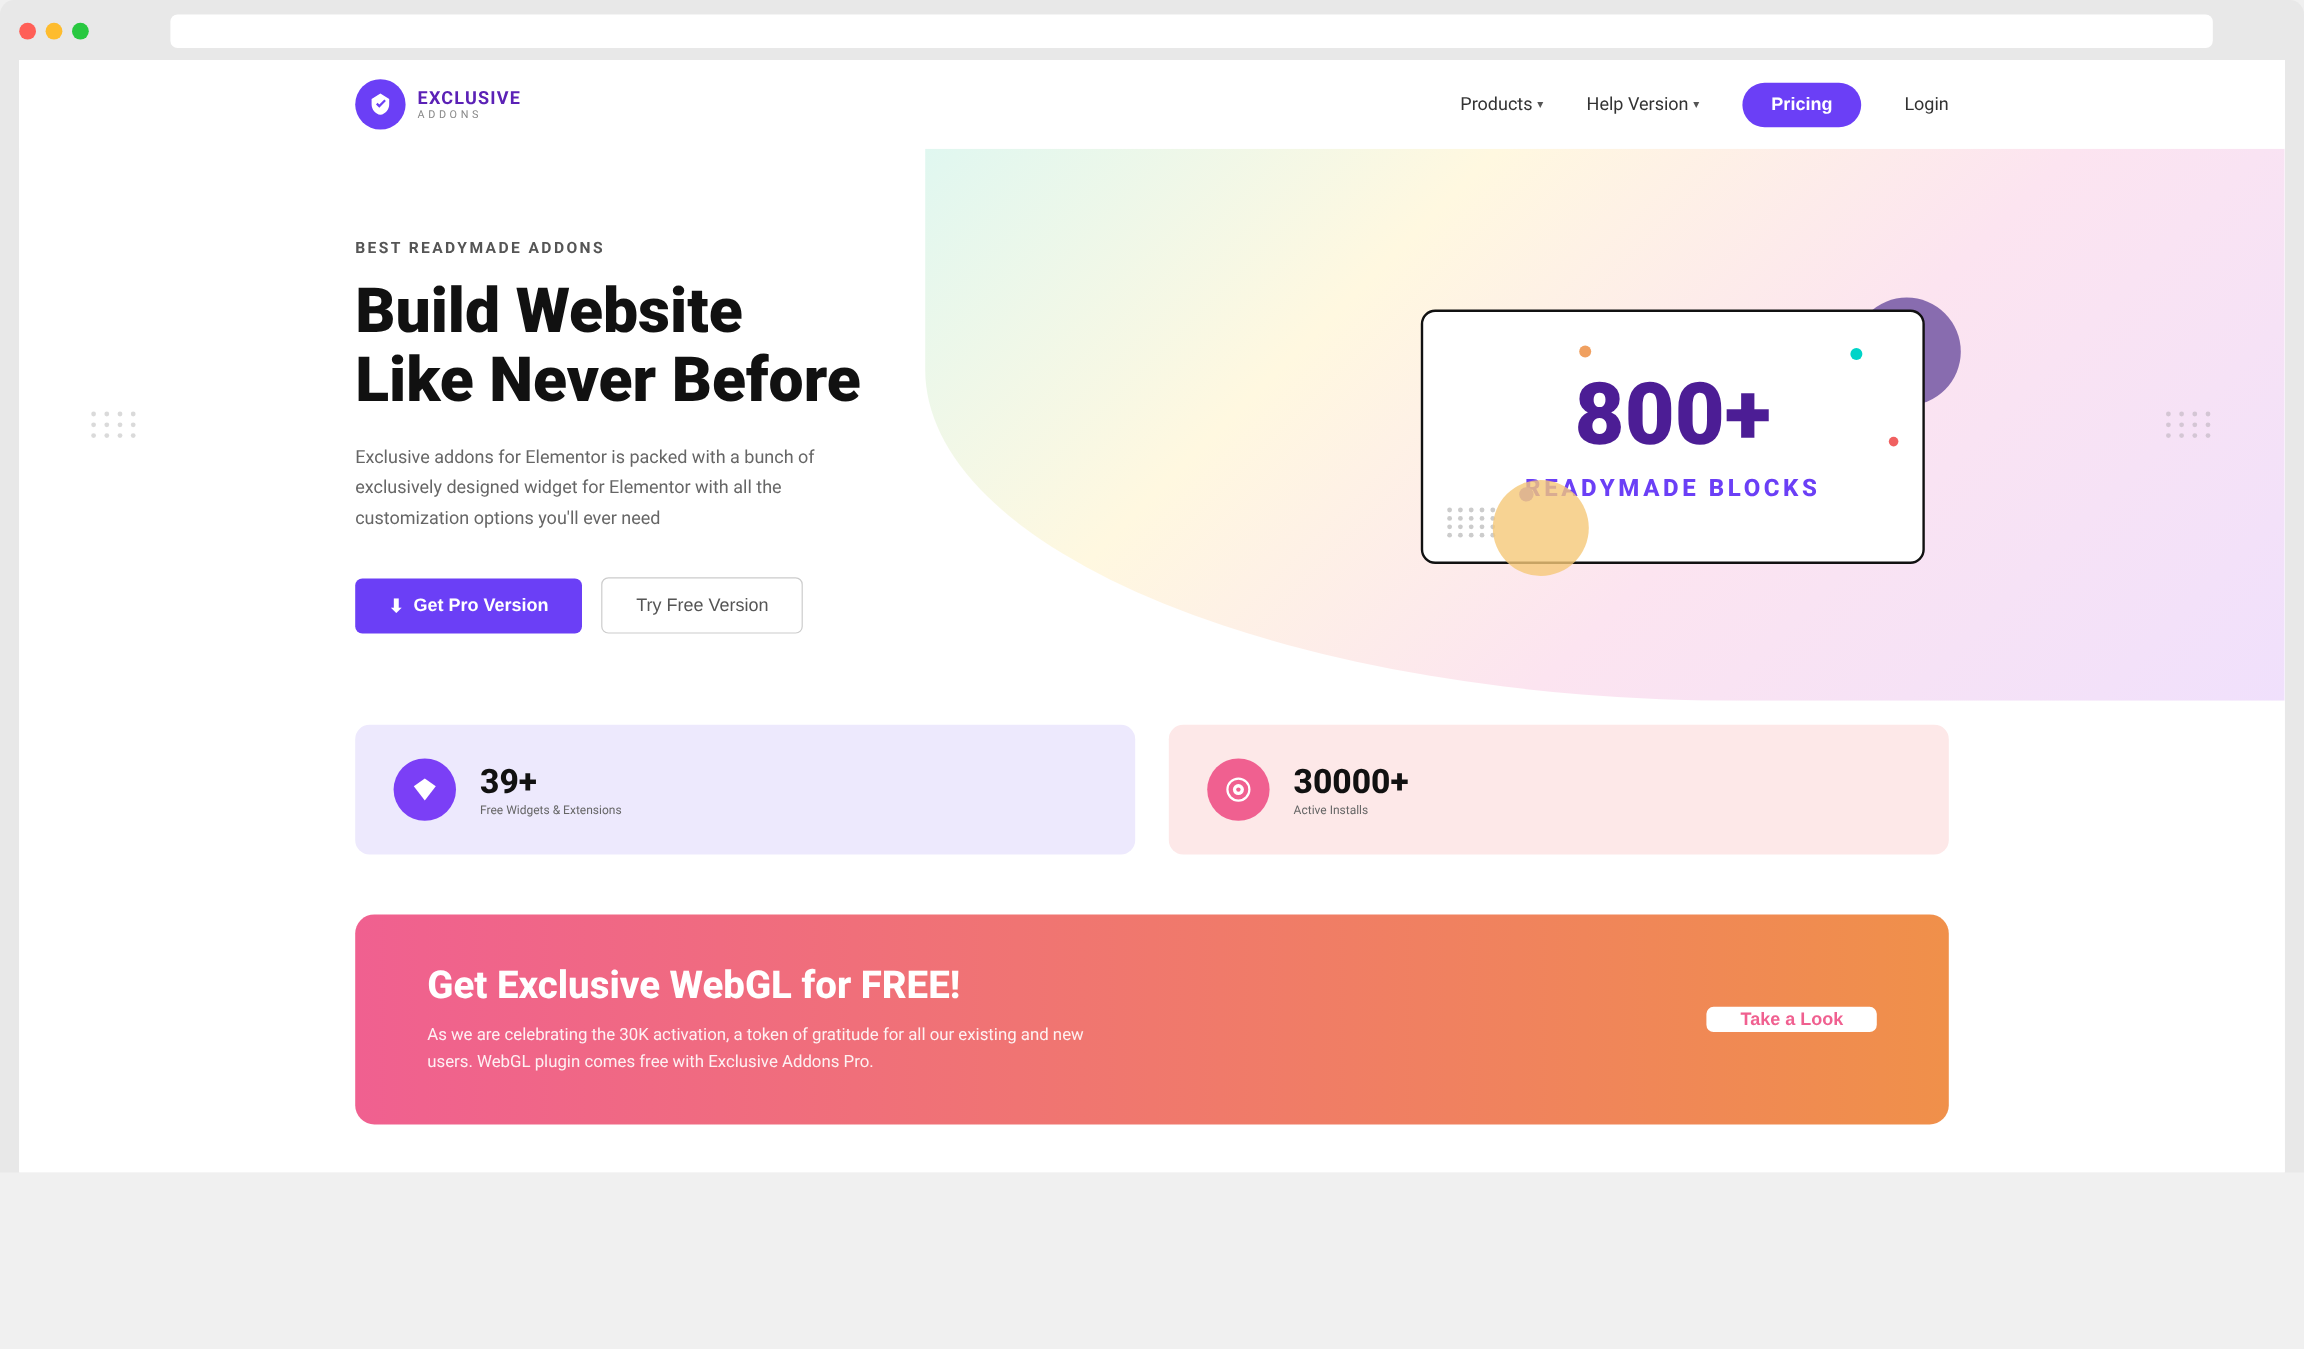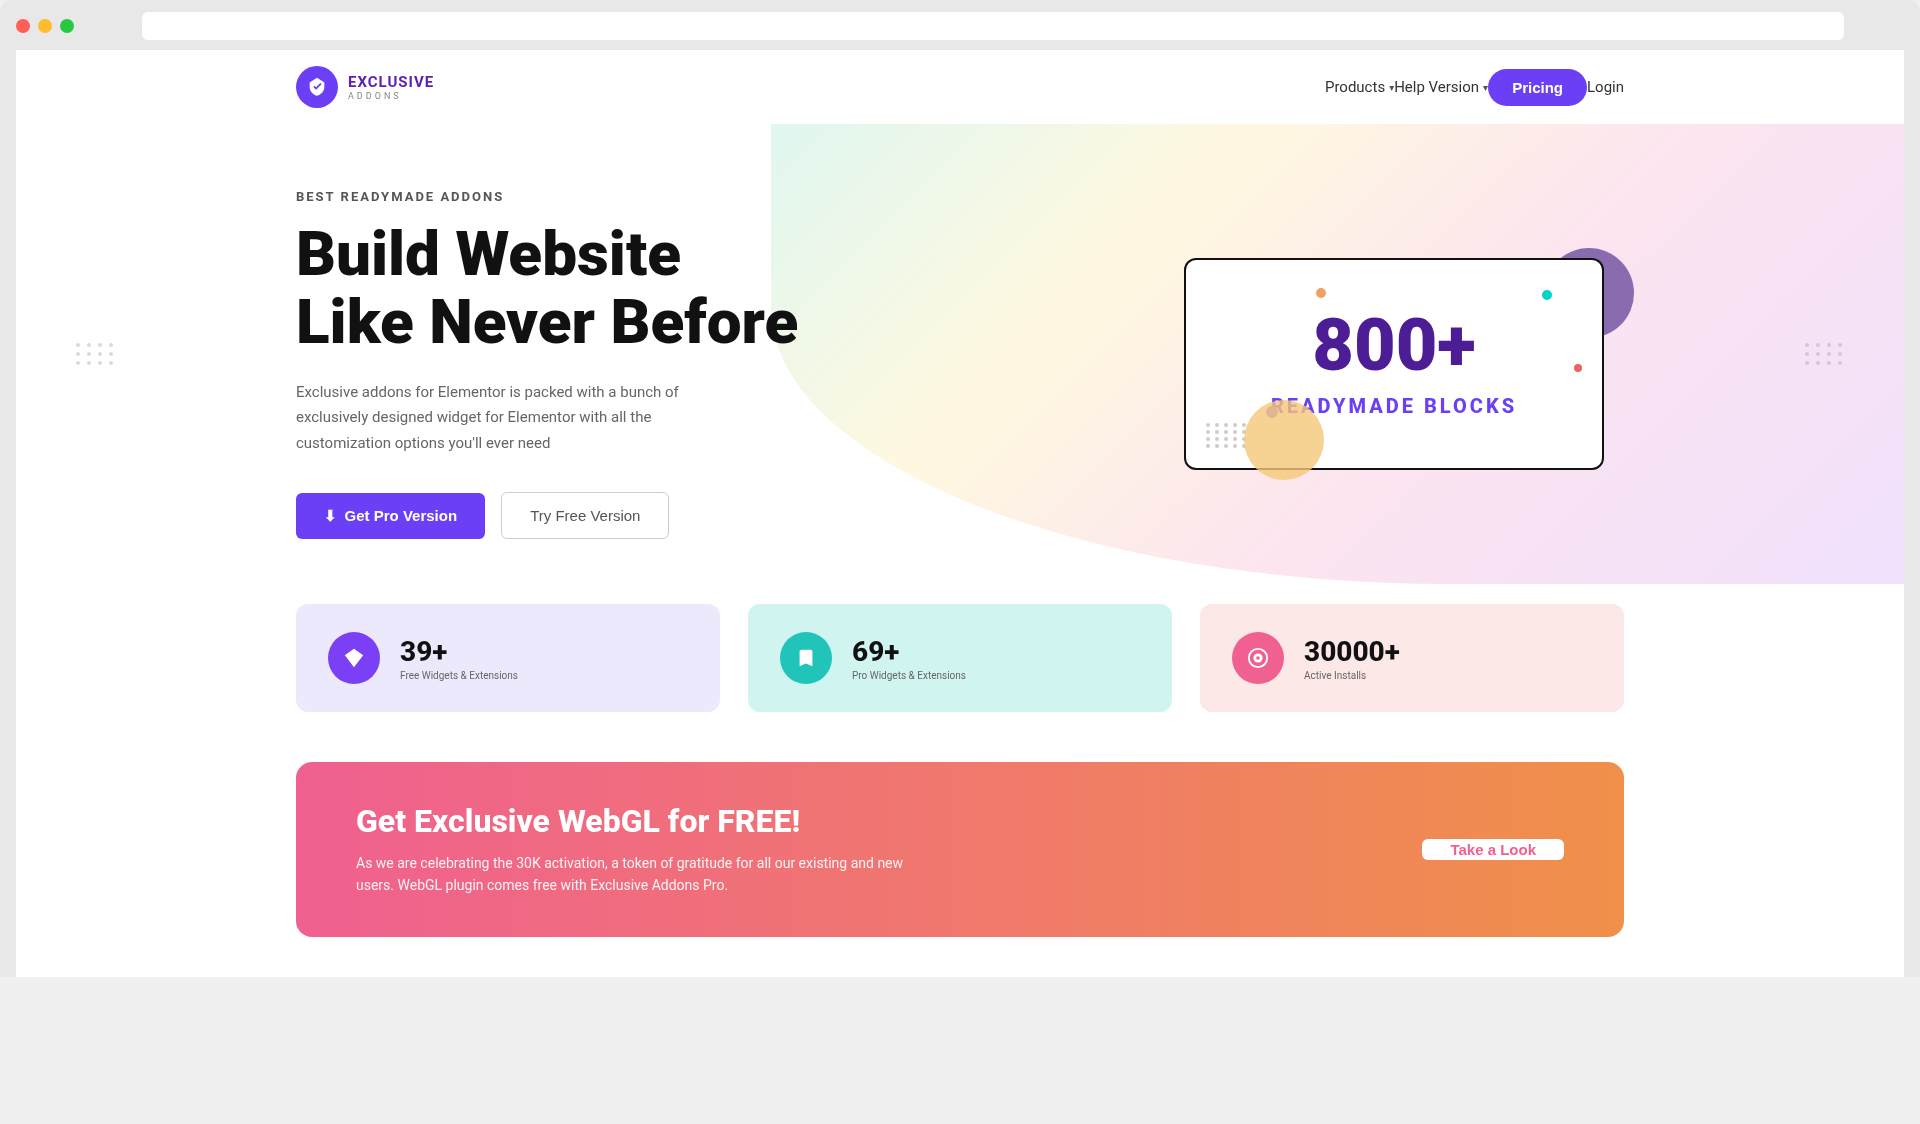--- a/index.html
+++ b/index.html
@@ -74,21 +74,21 @@
     .logo-text {
       display: flex; flex-direction: column;
     }
     .logo-name {
       font-size: 15px; font-weight: 700; color: #5b21b6; letter-spacing: 1px;
     }
     .logo-sub {
       font-size: 9px; color: #888; letter-spacing: 3px;
     }
     .nav-links {
-      display: flex; align-items: center;  justify-content: space-between;
+      display: flex; align-items: center; gap: 36px; justify-content: space-between;
     }
     .nav-item {
       font-size: 15px; color: #333; cursor: pointer; display: flex; align-items: center; gap: 4px;
     }
     .nav-item .chevron {
       font-size: 10px; color: #555;
     }
     .nav-pricing-btn {
       background: #6b3ff6;
       color: white;
@@ -123,21 +123,21 @@
       z-index: 0;
     }
     .hero-left {
       position: relative; z-index: 2;
       max-width: 520px;
     }
     .hero-eyebrow {
       font-size: 13px; font-weight: 700; letter-spacing: 2px; color: #555; margin-bottom: 16px;
     }
     .hero-title {
-      font-size: 62px; font-weight: 900; line-height: 1.1; color: #111; margin-bottom: 24px;
+      font-size: 52px; font-weight: 900; line-height: 1.1; color: #111; margin-bottom: 24px;
     }
     .hero-desc {
       font-size: 15px; color: #666; line-height: 1.7; margin-bottom: 36px; max-width: 420px;
     }
     .hero-buttons {
       display: flex; gap: 16px; align-items: center;
     }
     .btn-get-pro {
       background: #6b3ff6;
       color: white;
@@ -429,31 +429,20 @@
           <div class="stat-icon stat-icon-1">
             <svg width="22" height="22" viewBox="0 0 24 24" fill="white">
               <path d="M12 2L2 9l10 13L22 9z"></path>
             </svg>
           </div>
           <div class="stat-text">
             <div class="stat-number">39+</div>
             <div class="stat-label">Free Widgets &amp; Extensions</div>
           </div>
         </div>
-        <div class="stat-card stat-card-2">
-          <div class="stat-icon stat-icon-2">
-            <svg width="22" height="22" viewBox="0 0 24 24" fill="white">
-              <path d="M17 3H7c-1.1 0-2 .9-2 2v16l7-3 7 3V5c0-1.1-.9-2-2-2z"></path>
-            </svg>
-          </div>
-          <div class="stat-text">
-            <div class="stat-number">69+</div>
-            <div class="stat-label">Pro Widgets &amp; Extensions</div>
-          </div>
-        </div>
         <div class="stat-card stat-card-3">
           <div class="stat-icon stat-icon-3">
             <svg width="22" height="22" viewBox="0 0 24 24" fill="white">
               <circle cx="12" cy="12" r="10" fill="none" stroke="white" stroke-width="2"></circle>
               <circle cx="12" cy="12" r="5" fill="white"></circle>
               <circle cx="12" cy="12" r="2" fill="#f06090"></circle>
             </svg>
           </div>
           <div class="stat-text">
             <div class="stat-number">30000+</div>

